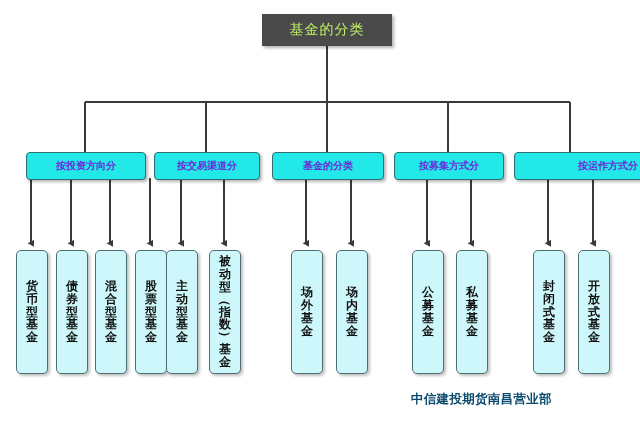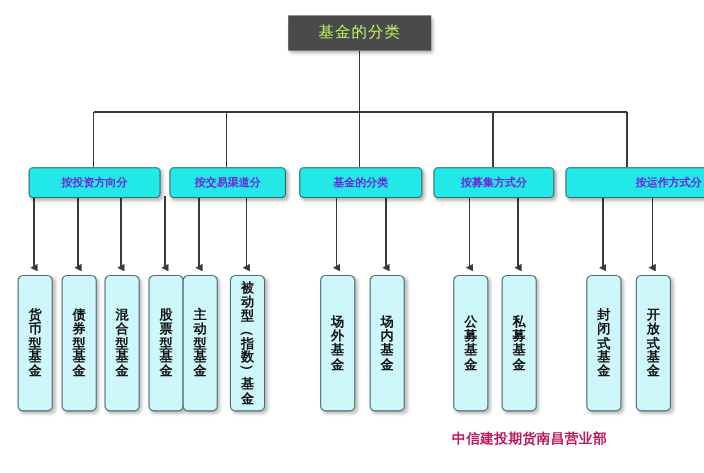--- a/index.html
+++ b/index.html
@@ -58,21 +58,21 @@
     display:block;
   }
   .leaf-box .vtext i.rot{
     transform:rotate(90deg);
     height:12px;line-height:12px;
   }
 
   
   .watermark{
     position:absolute;left:411px;top:391px;
-    color:#be185d;font-size:12.5px;font-weight:bold;
+    color:#0c4a6e;font-size:12.5px;font-weight:bold;
     white-space:nowrap;letter-spacing:0.3px;
     z-index:6;
   }
 </style>
 </head>
 <body>
 
 <div id="canvas">
 
   <svg class="lines" viewBox="0 0 640 430" xmlns="http://www.w3.org/2000/svg">

